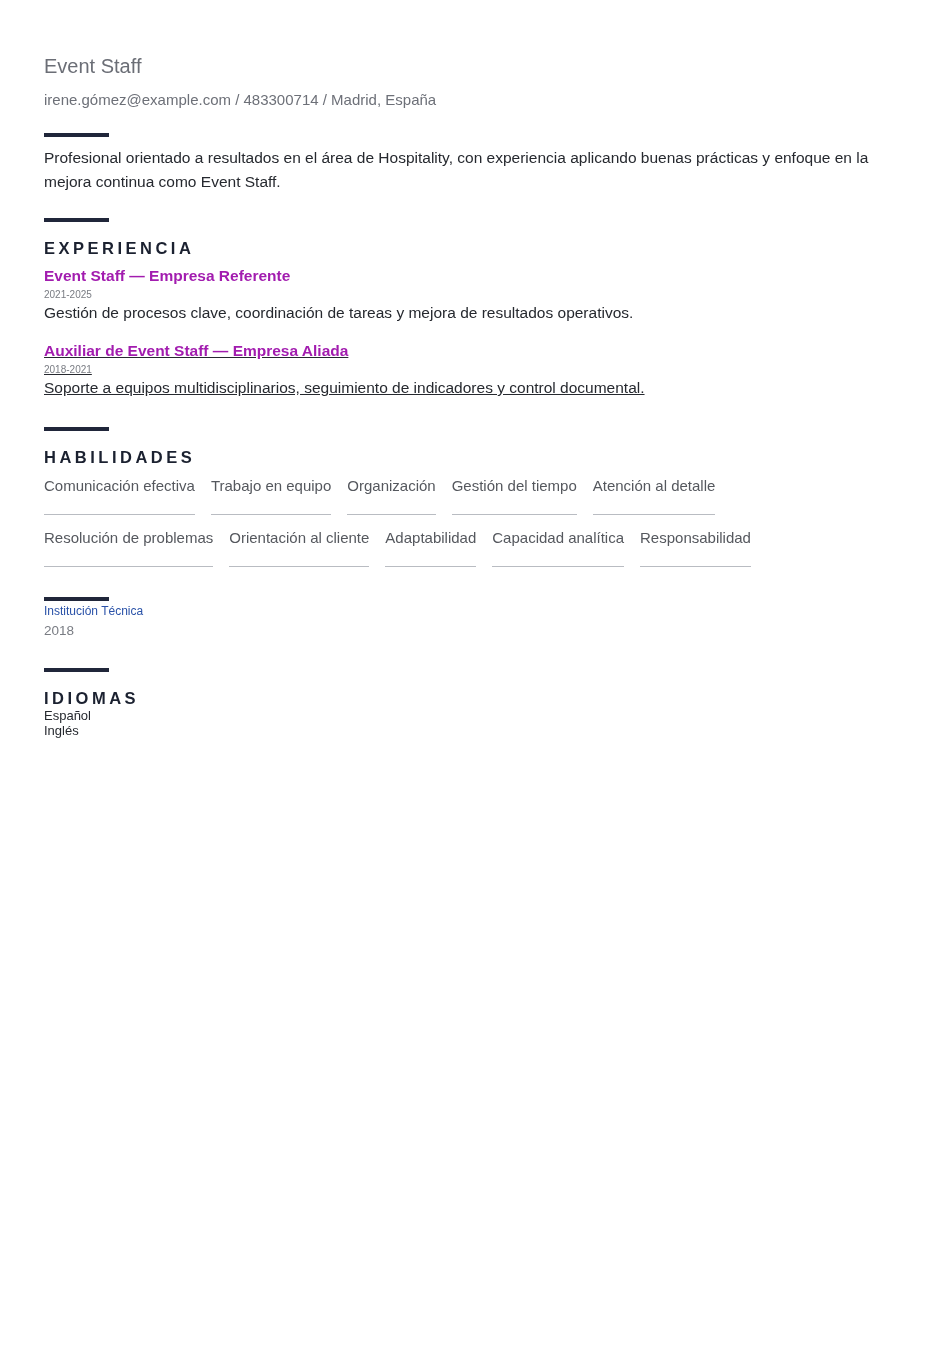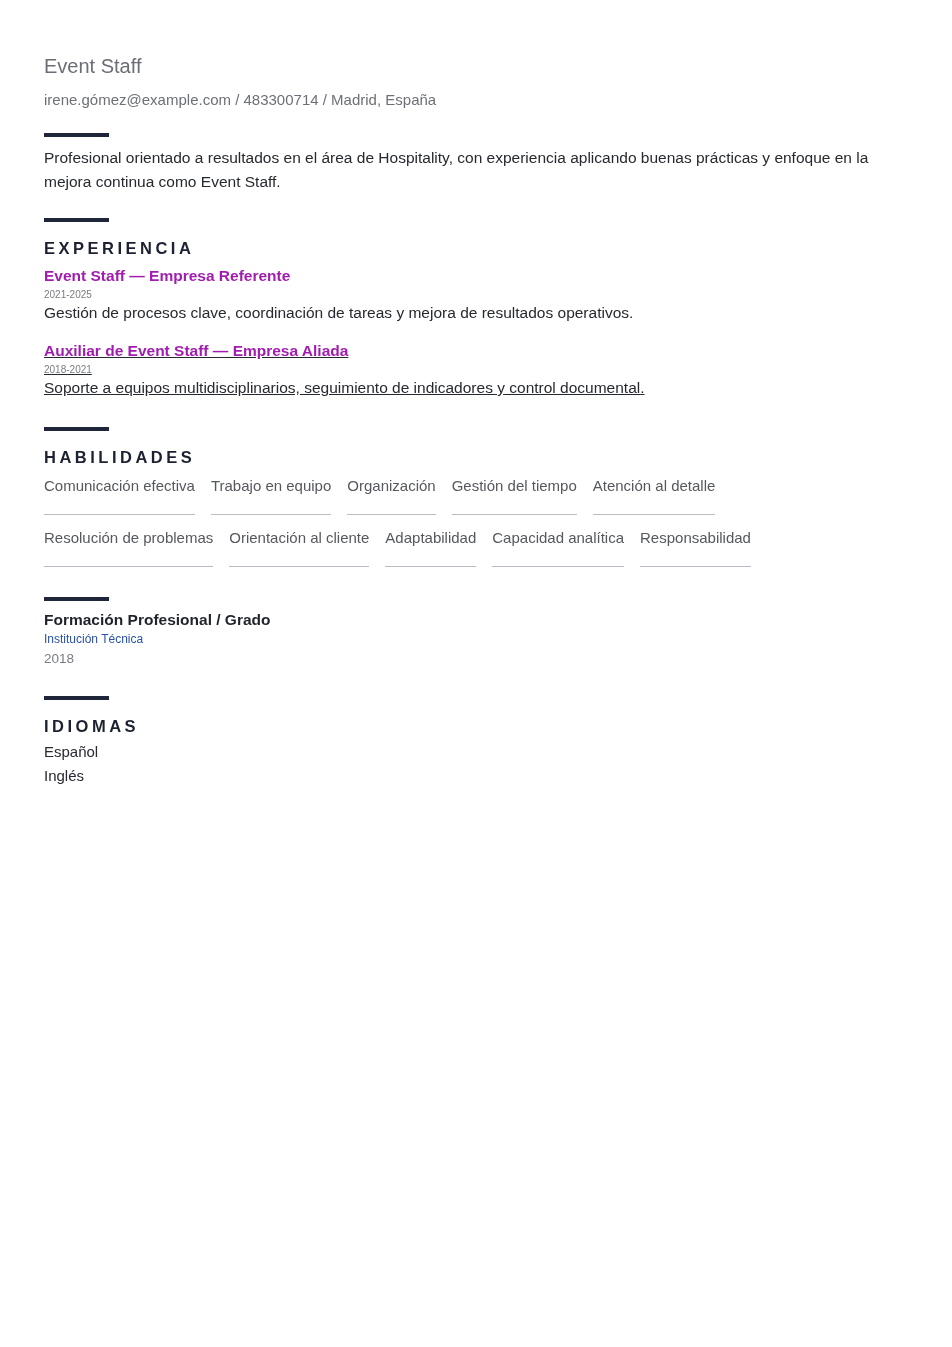--- a/index.html
+++ b/index.html
@@ -104,22 +104,21 @@
     display: inline-block;
     text-align: right;
   }
   .edu-year {
     margin-top: 4px;
     font-size: 13.5px;
     color: #797c83;
   }
   
   .language {
-    margin-top: 7px;
-    font-size: 15px;
+    font-size: 13px;
     color: #26292f;
   }
   .language:first-of-type { margin-top: 9px; }
 </style>
 </head>
 <body>
 
 <div class="resume">
 
   <header>
@@ -163,21 +162,20 @@
       <span class="skill">Resolución de problemas</span>
       <span class="skill">Orientación al cliente</span>
       <span class="skill">Adaptabilidad</span>
       <span class="skill">Capacidad analítica</span>
       <span class="skill">Responsabilidad</span>
     </div>
   </section>
 
   <section class="section">
     <div class="divider"></div>
-    <div class="degree">Formación Profesional / Grado</div>
     <a class="institution" href="#">Institución Técnica</a>
     <div class="edu-year">2018</div>
   </section>
 
   <section class="section">
     <div class="divider"></div>
     <h2 class="section-heading">IDIOMAS</h2>
     <div class="language">Español</div>
     <div class="language">Inglés</div>
   </section>

